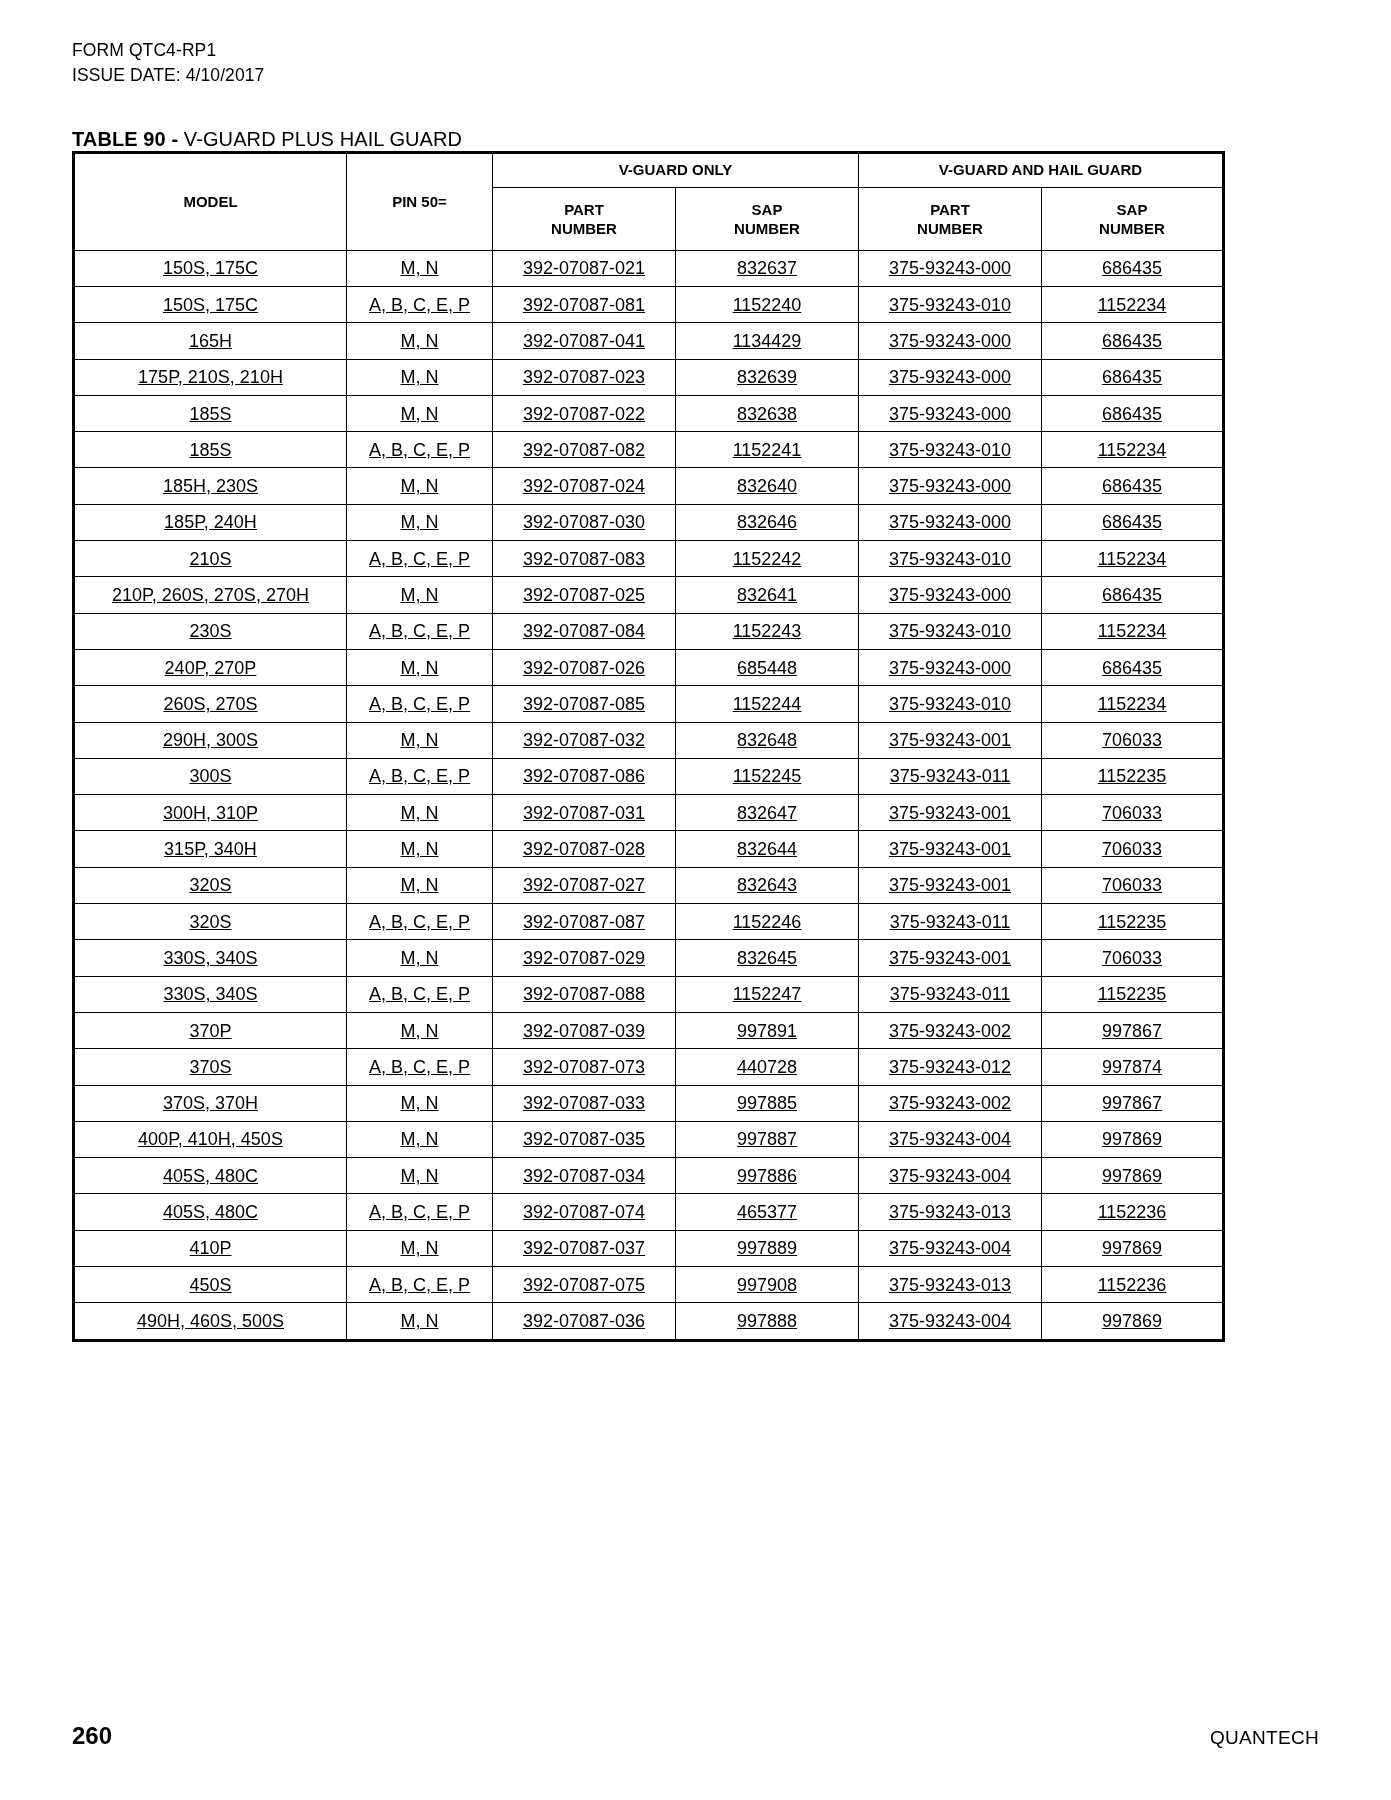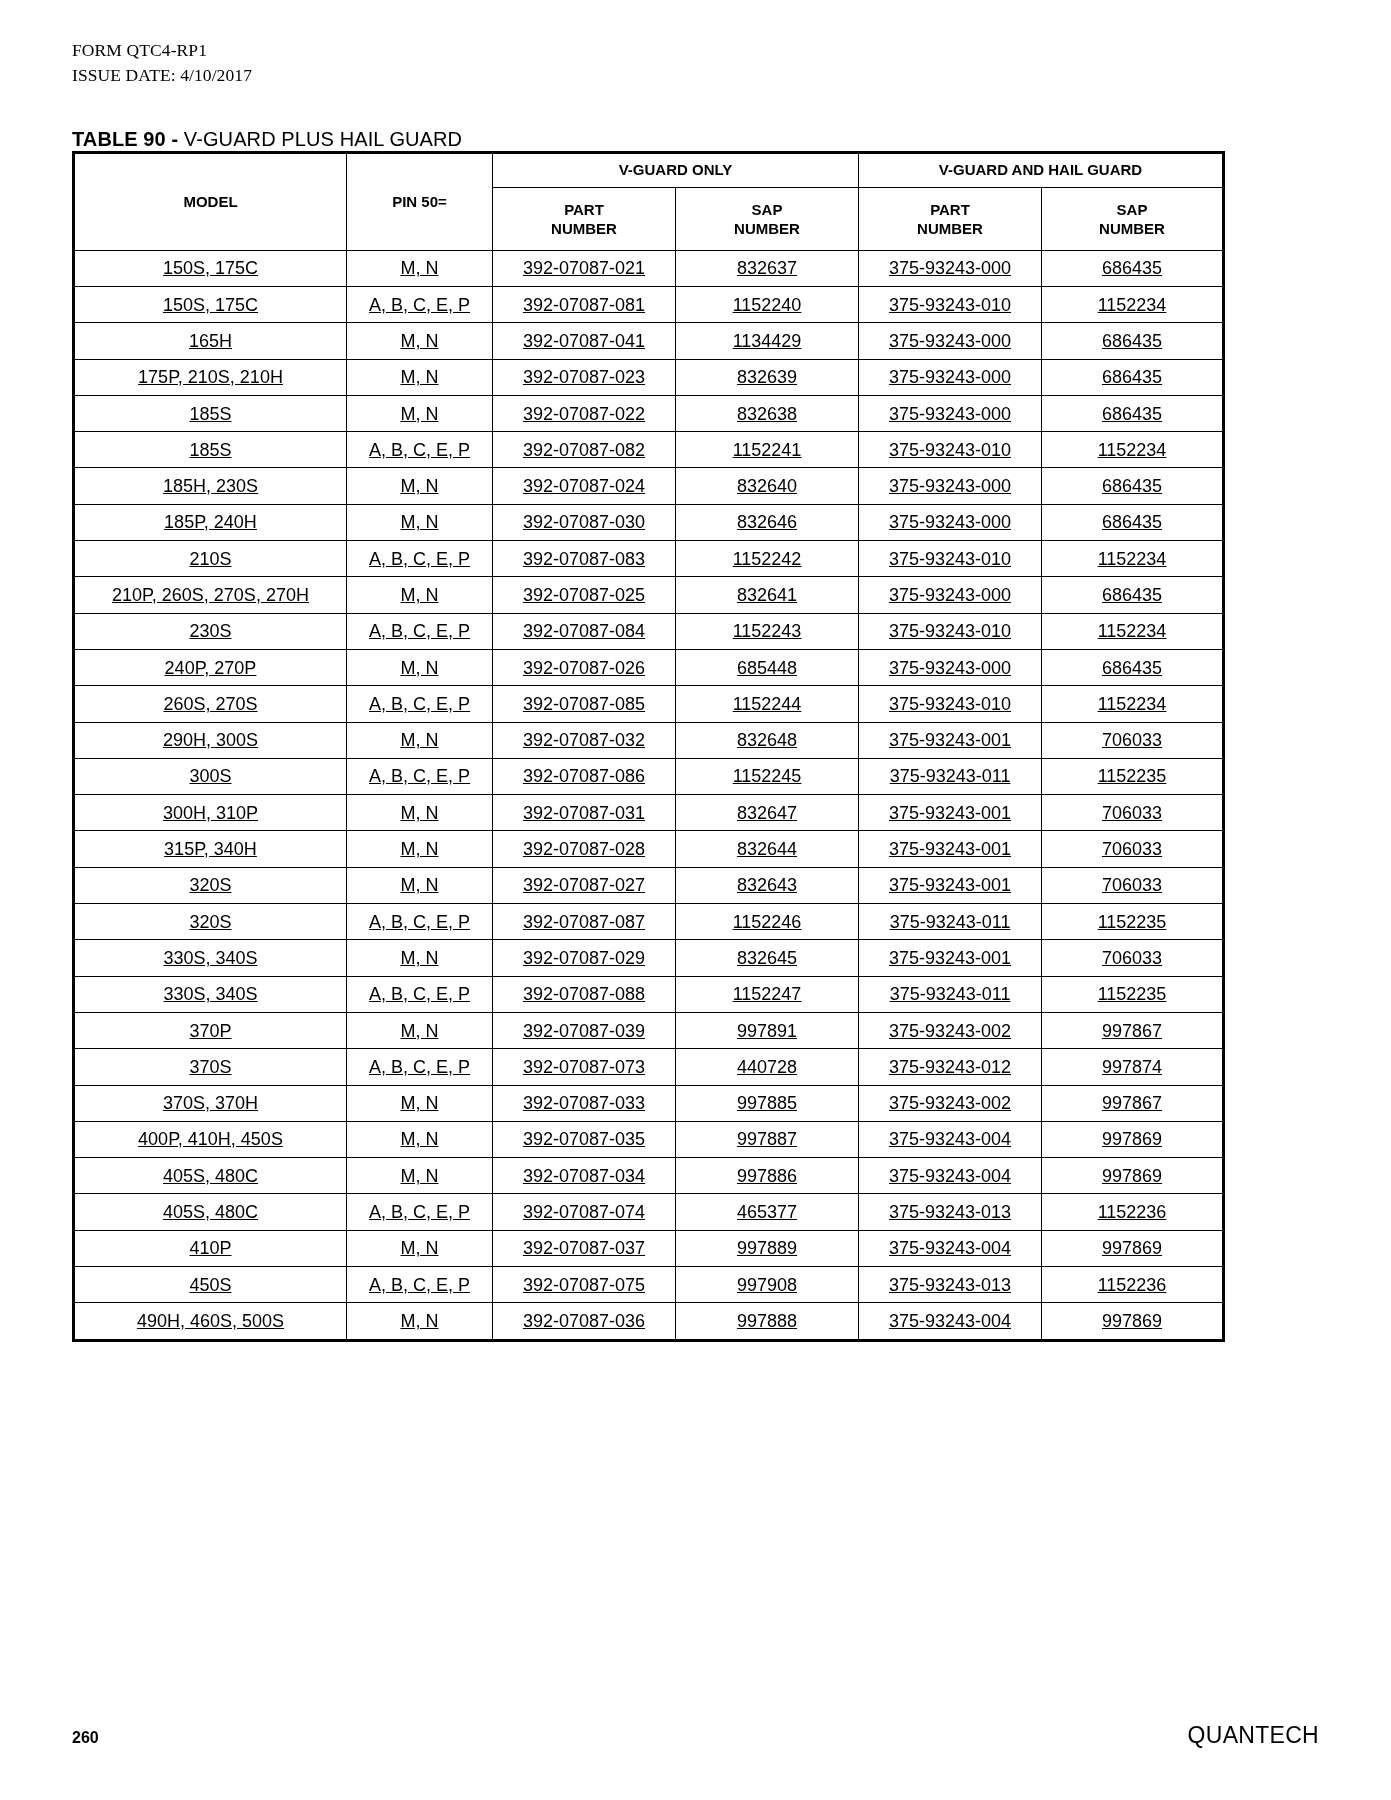--- a/index.html
+++ b/index.html
@@ -21,21 +21,21 @@
     width: 1391px;
     height: 1800px;
     box-sizing: border-box;
     padding: 38px 72px 0 72px;
   }
   .doc-header {
     font-size: 17.5px;
     line-height: 1.42;
     letter-spacing: 0.1px;
   }
-  .doc-header div { white-space: pre; font-family: Liberation Serif, serif; }
+  .doc-header div { white-space: pre; }
 
   .table-title {
     margin-top: 40px;
     font-size: 20px;
     white-space: pre;
     letter-spacing: 0.1px;
   }
   .table-title .strong { font-weight: bold; margin-top: 24px; }
 
   table.main {
@@ -83,25 +83,25 @@
   .footer {
     position: absolute;
     left: 72px;
     right: 72px;
     top: 1722px;
     display: flex;
     justify-content: space-between;
     align-items: baseline;
   }
   .footer .pageno {
-    font-size: 16px;
+    font-size: 24px;
     font-weight: bold;
   }
   .footer .company {
-    font-size: 23px;
+    font-size: 19px;
     letter-spacing: 0.3px;
   }
 </style>
 </head>
 <body>
 
 <div class="page">
 
   <div class="doc-header">
     <div>FORM QTC4-RP1</div>

